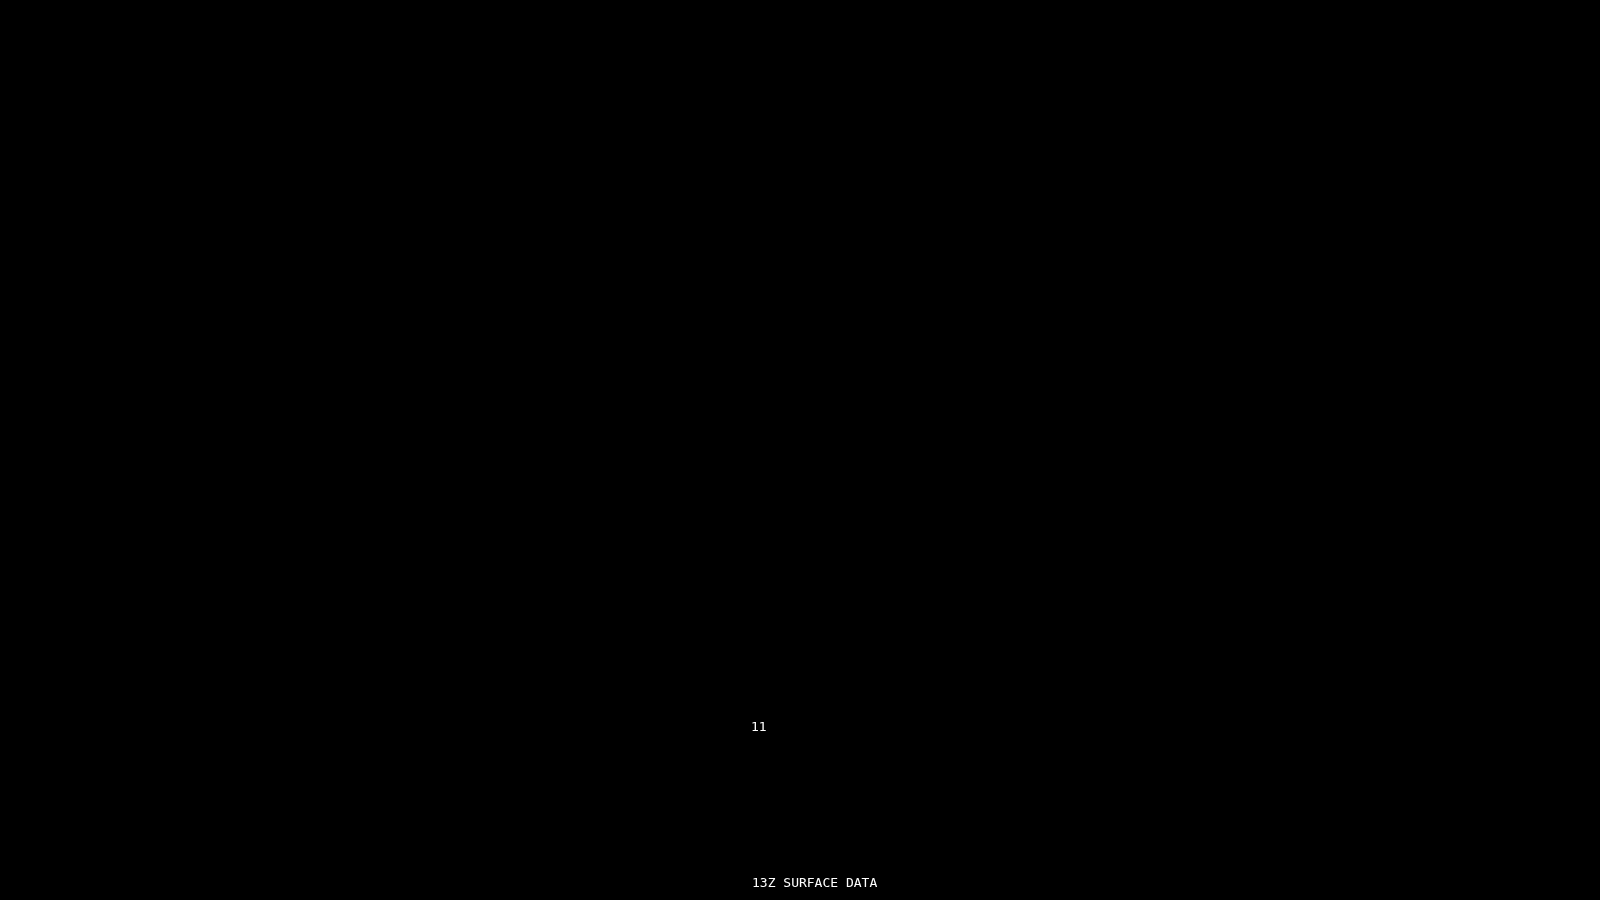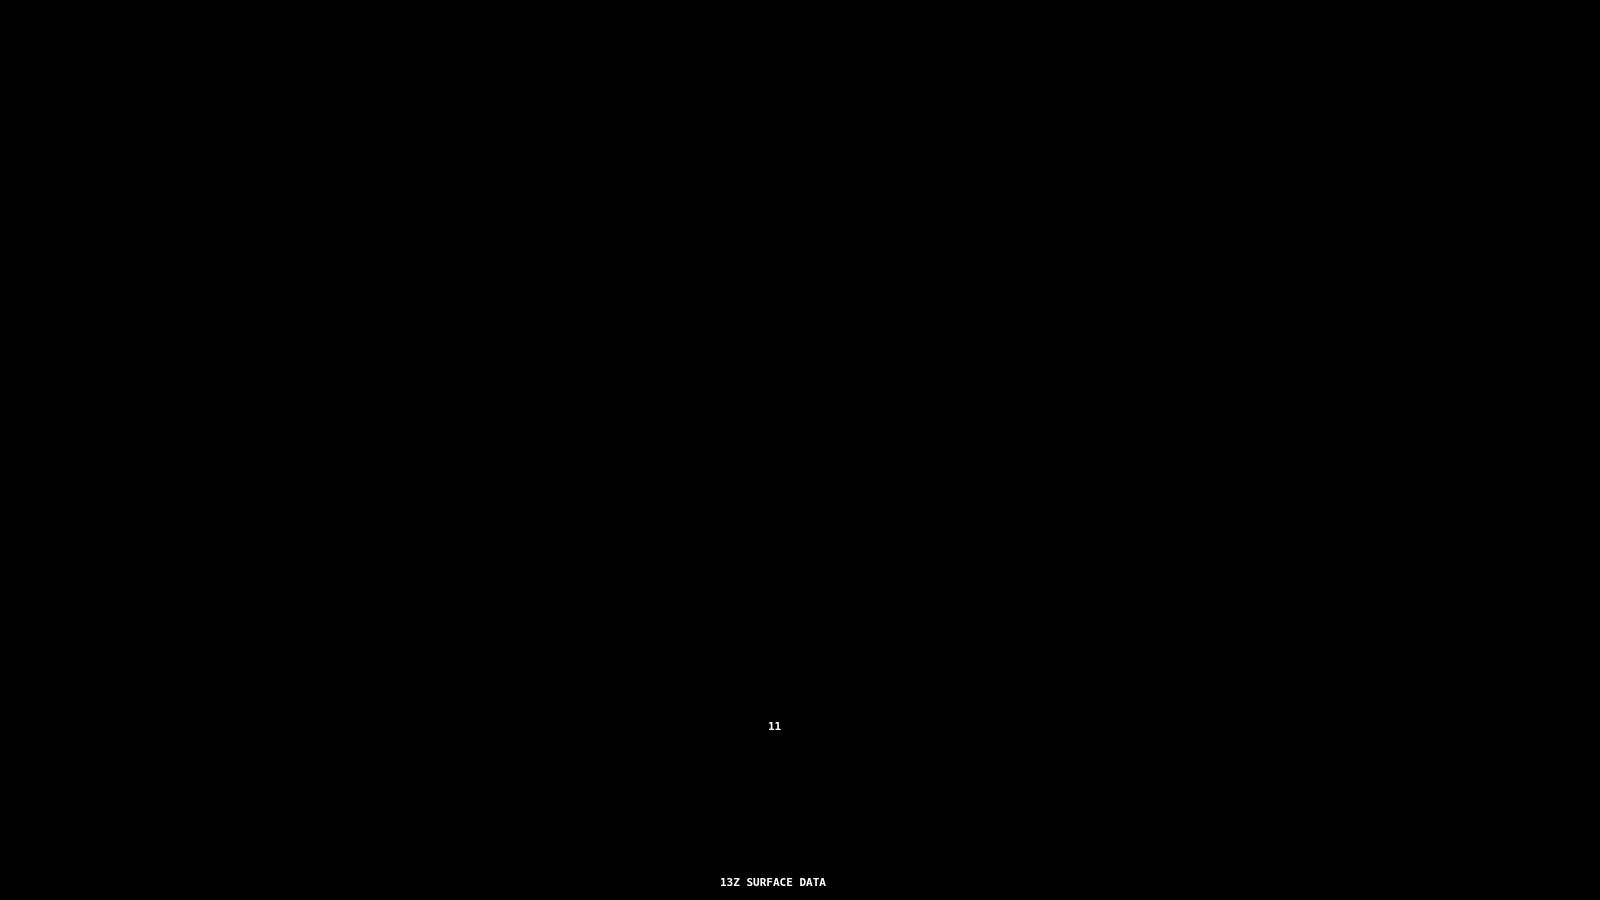--- a/index.html
+++ b/index.html
@@ -15,33 +15,32 @@
   .screen {
     position: relative;
     width: 1600px;
     height: 900px;
     background: #000000;
   }
   .plot-text {
     position: absolute;
     color: #ffffff;
     font-family: "DejaVu Sans Mono", monospace;
-    font-weight: bold;
-    font-size: 11px;
+    font-weight: normal;
+    font-size: 13px;
     line-height: 14px;
     white-space: pre;
     letter-spacing: 0px;
-    margin-left: 17px;
   }
   .station-value {
     left: 751px;
     top: 720px;
   }
   .caption {
-    left: 703px;
+    left: 752px;
     top: 876px;
   }
 </style>
 </head>
 <body>
 
 <div class="screen" style="background-color: rgb(0, 0, 0);">
 
   <span class="plot-text station-value" style="color: rgb(255, 255, 255);">11</span>
 

